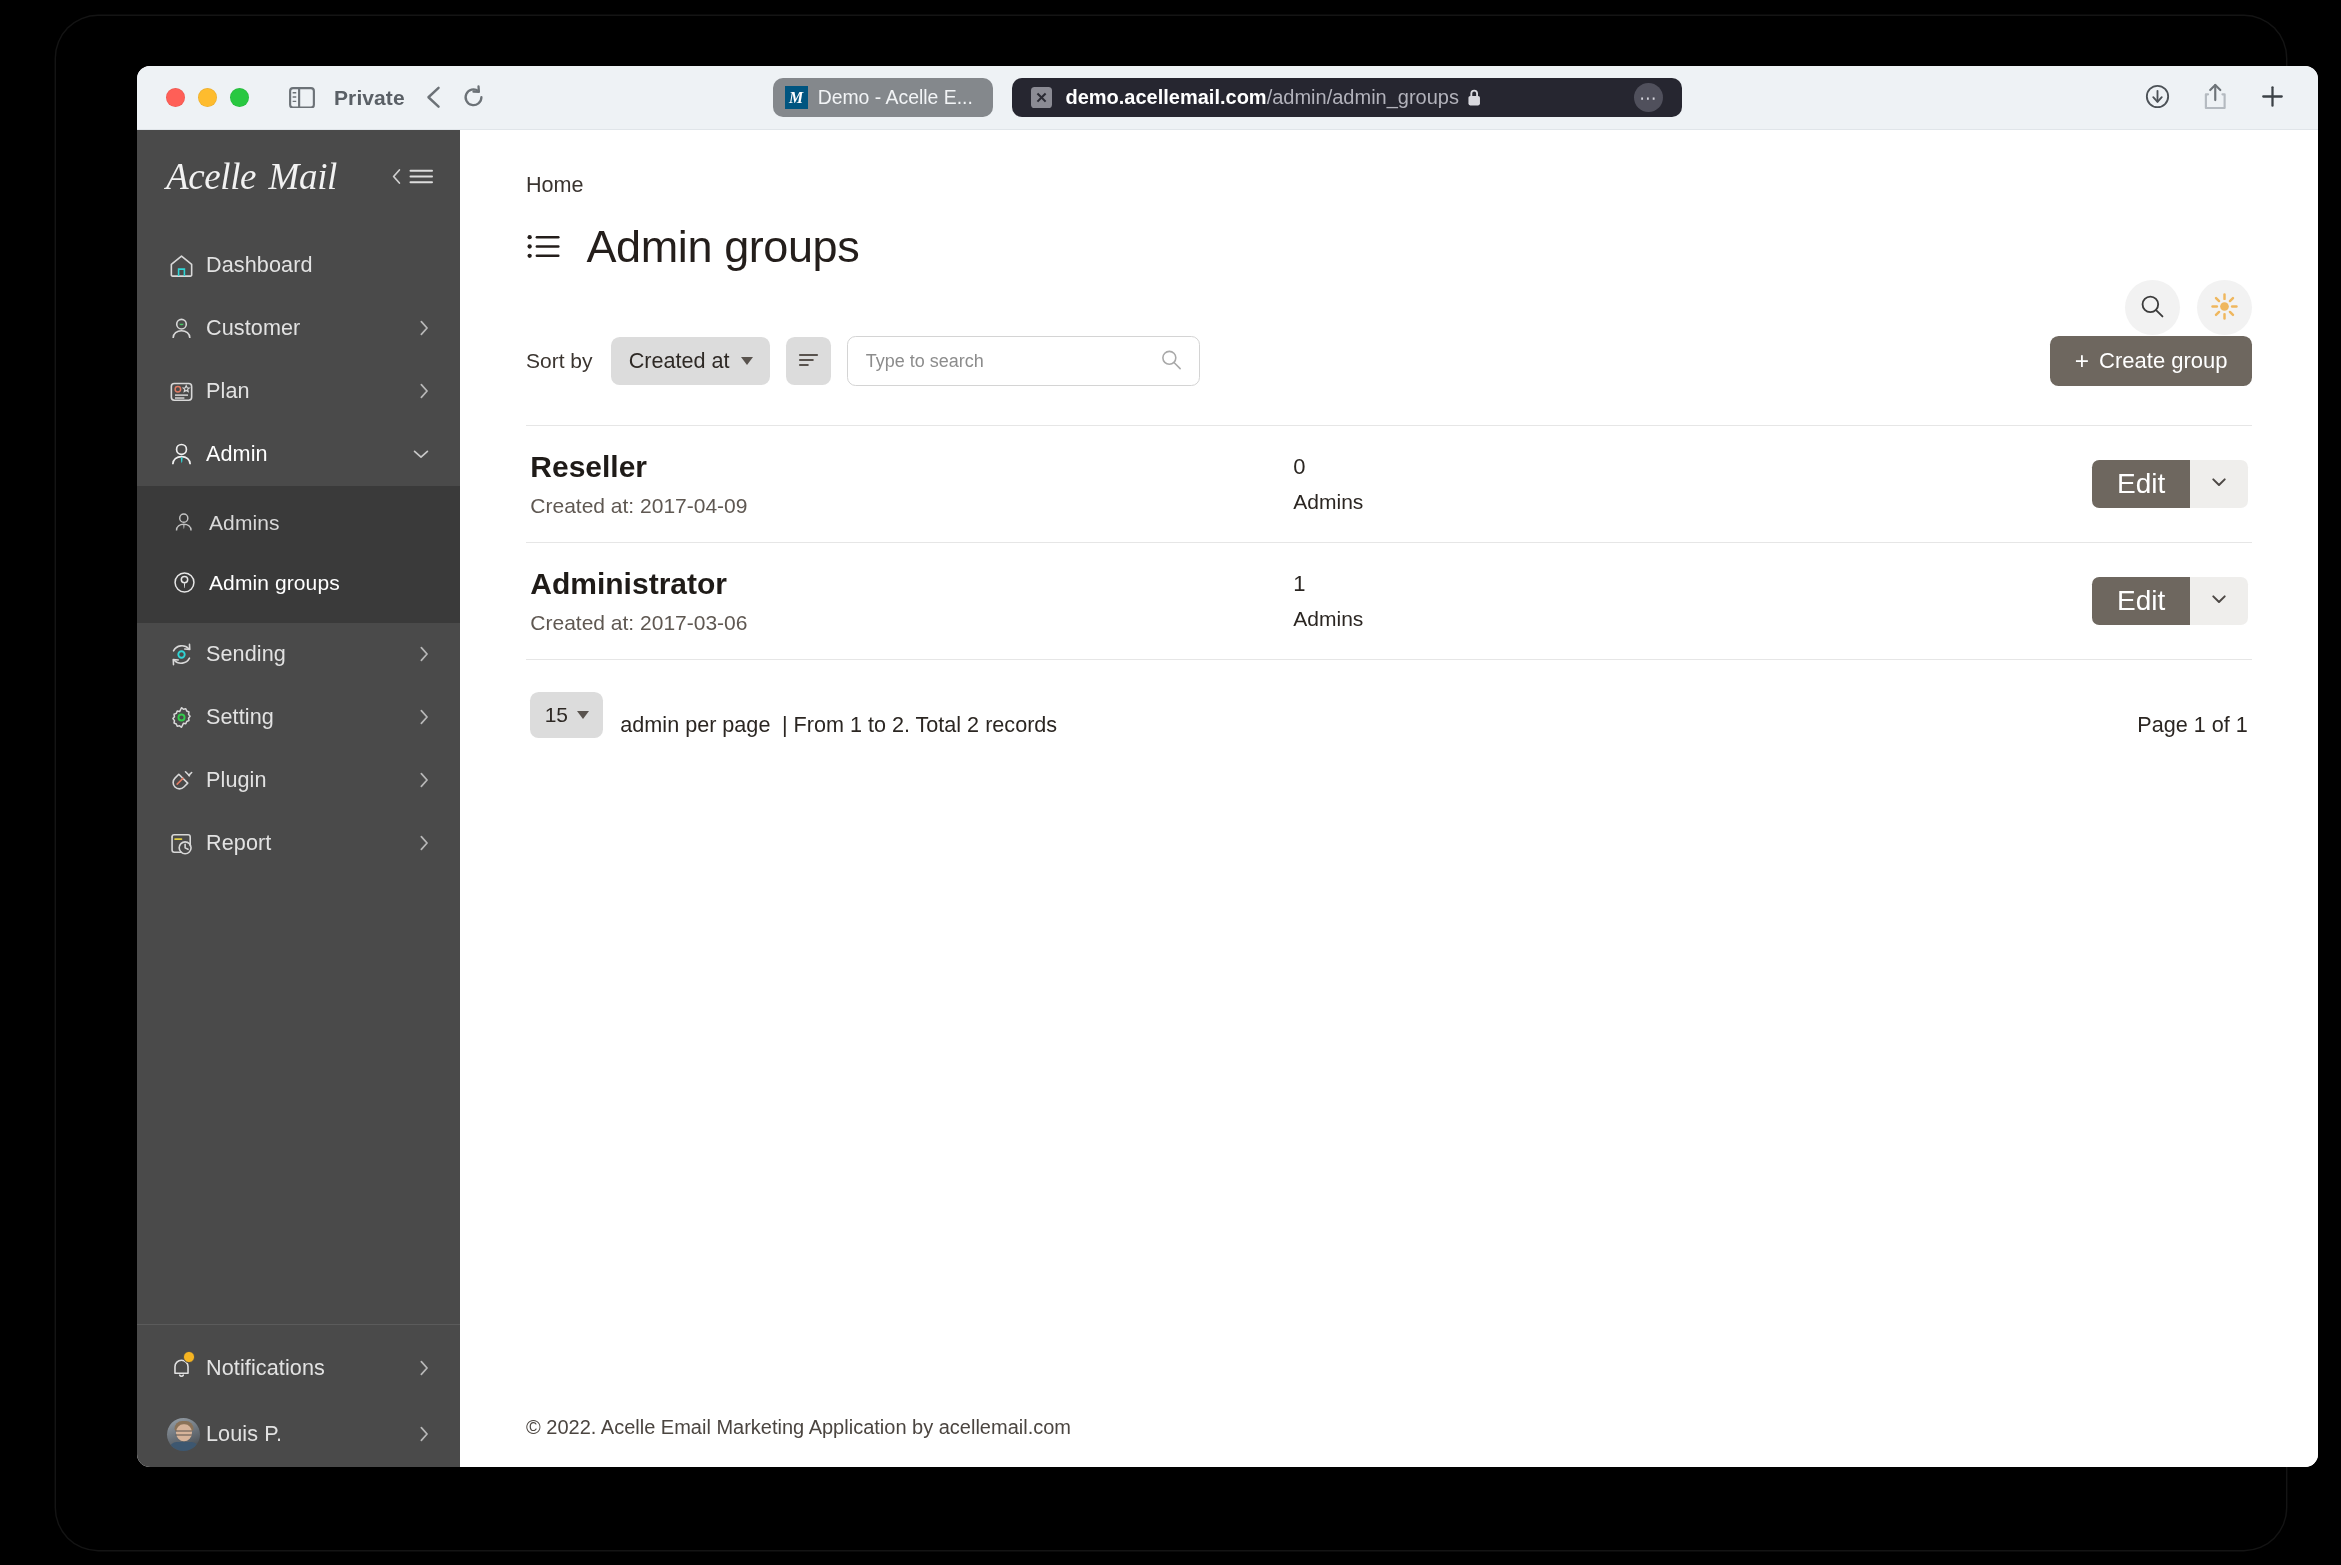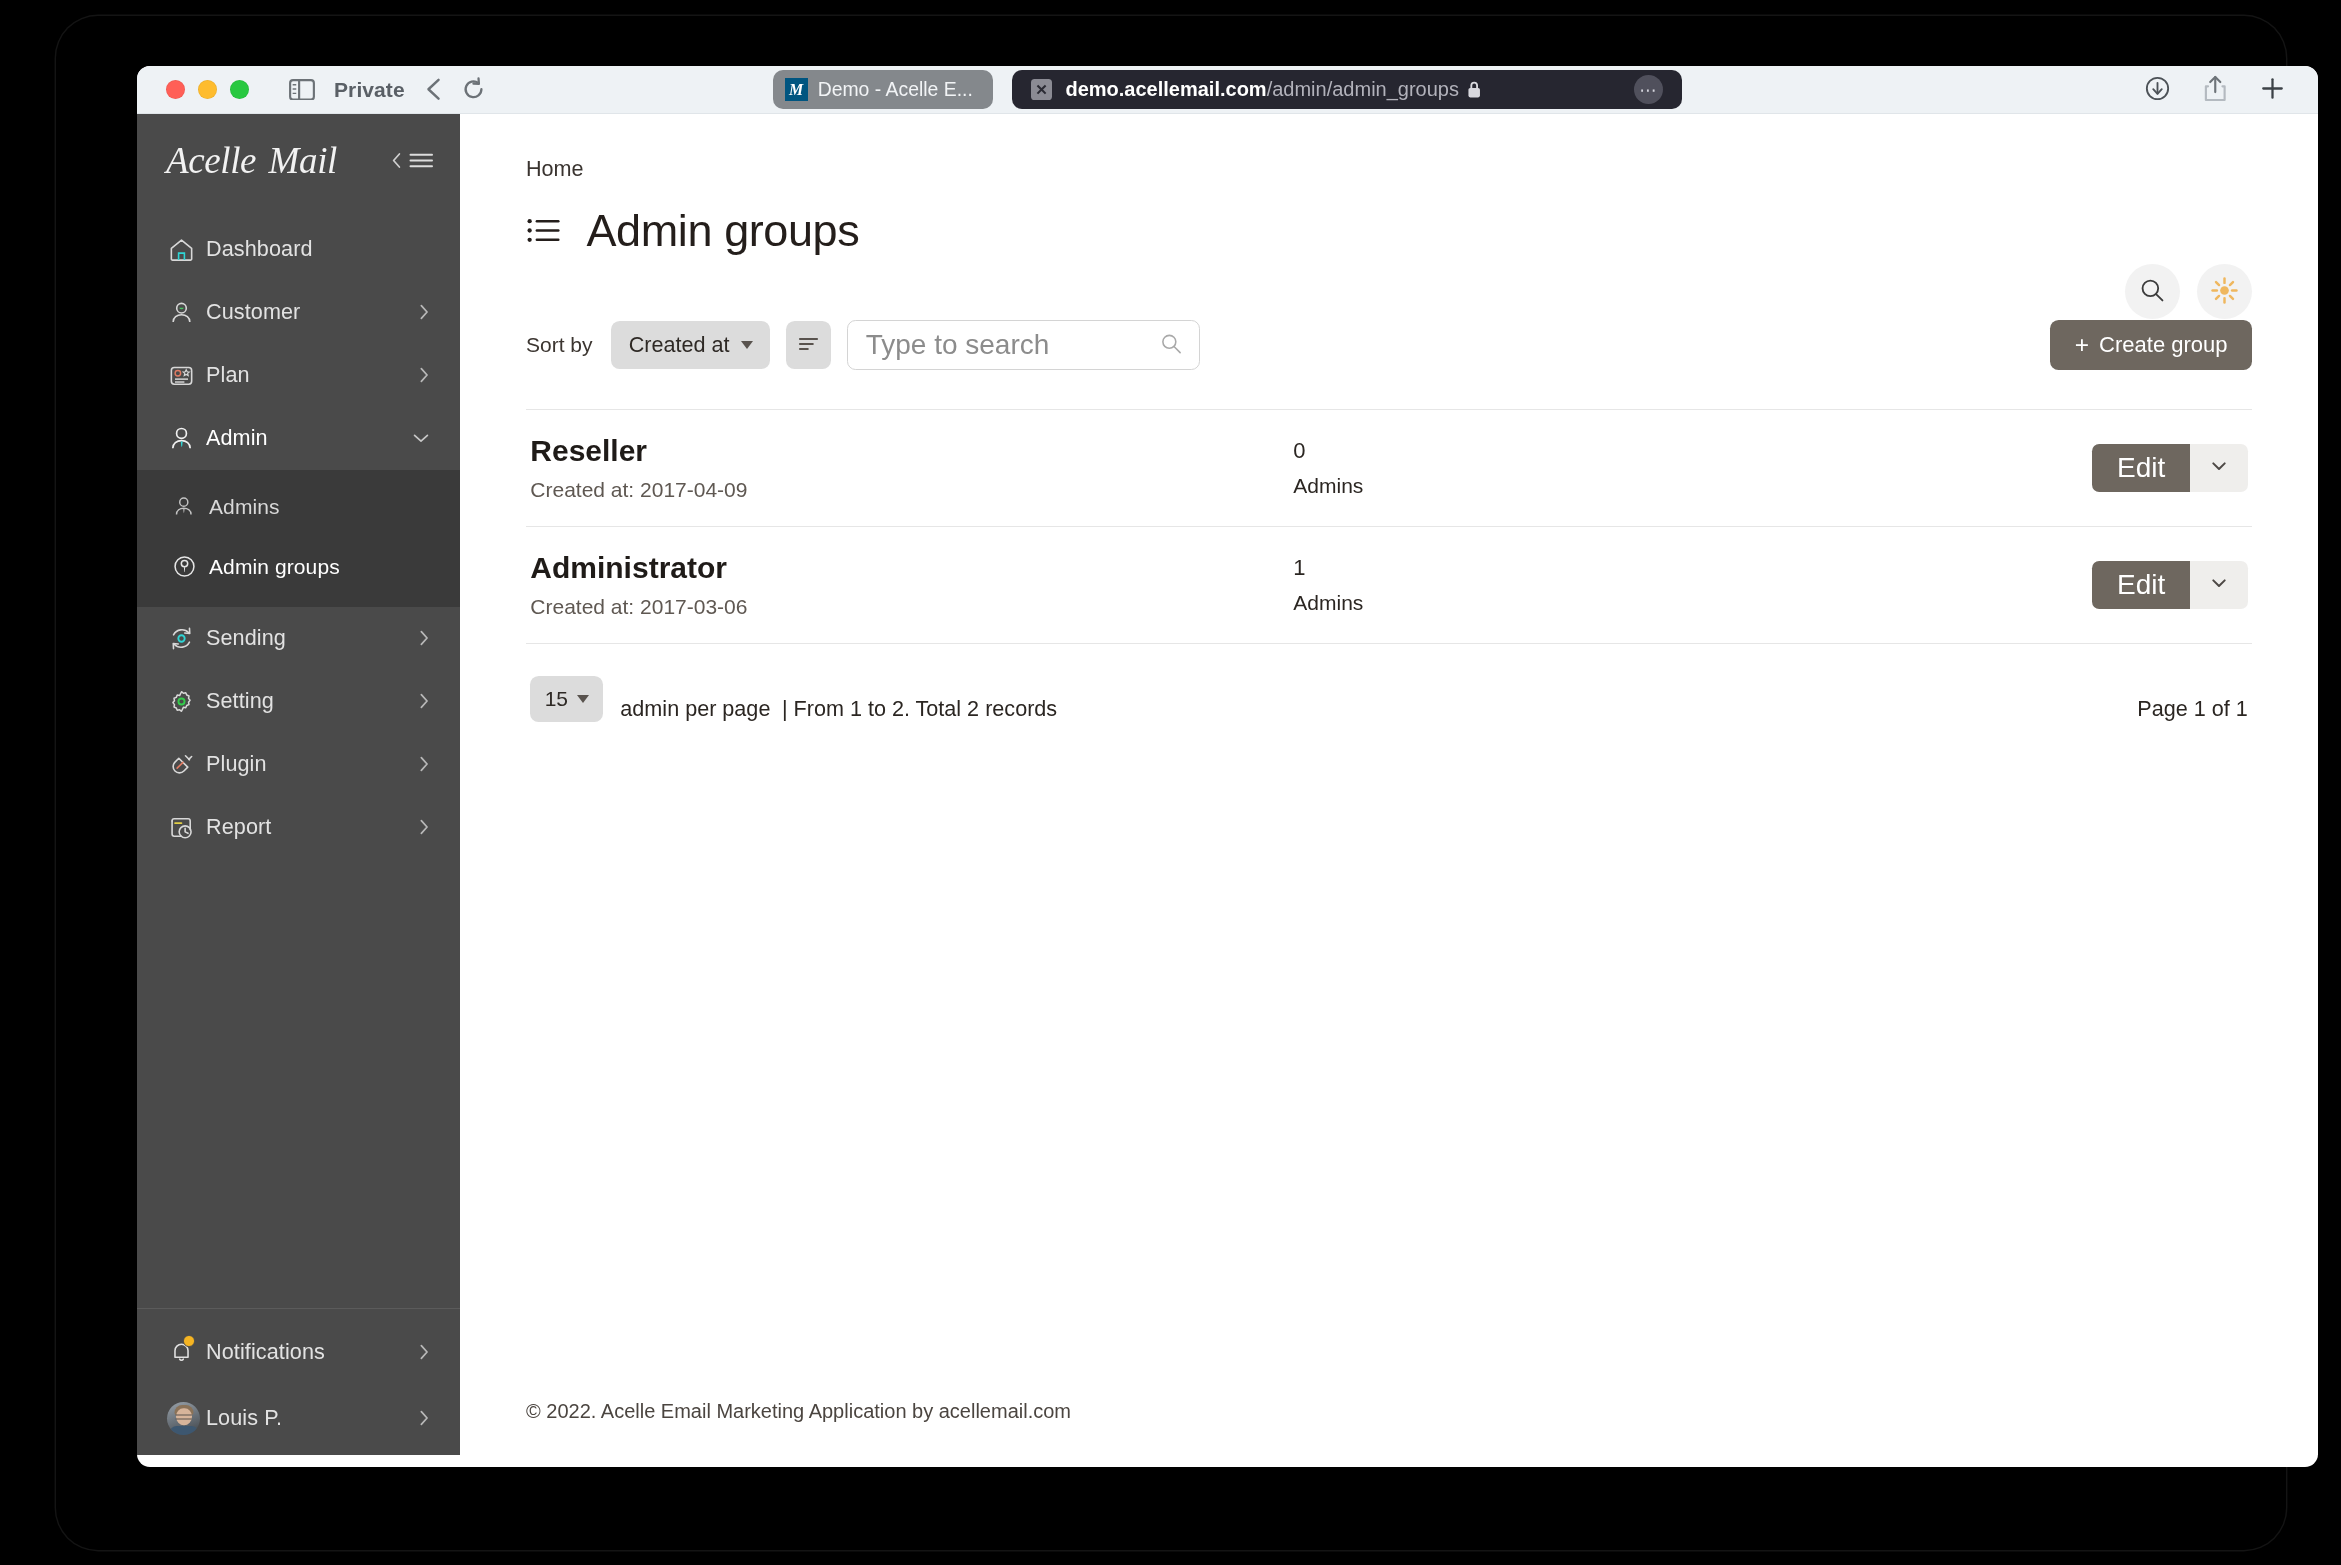--- a/index.html
+++ b/index.html
@@ -24,21 +24,21 @@
     left: 81px; top: 50px;
     width: 2181px; height: 1401px;
     background: #ffffff;
     border-radius: 13px;
     overflow: hidden;
   }
 
   
   .chrome {
     position: relative;
-    height: 48px;
+    height: 64px;
     background: #eef2f5;
     display: flex;
     align-items: center;
     border-bottom: 0.7px solid #e0e5e9;
   }
   .traffic { display: flex; gap: 13px; margin-left: 29px; }
   .dot { width: 19px; height: 19px; border-radius: 50%; }
   .dot.red { background: #ff5f57; box-shadow: inset 0 0 0 0.7px rgba(0,0,0,.07); }
   .dot.yellow { background: #febc2e; box-shadow: inset 0 0 0 0.7px rgba(0,0,0,.07); }
   .dot.green { background: #28c840; box-shadow: inset 0 0 0 0.7px rgba(0,0,0,.07); }
@@ -207,21 +207,21 @@
     display: flex; align-items: center; justify-content: center; cursor: pointer;
   }
   .search-box {
     position: relative; width: 353px; height: 50px;
     border: 1.4px solid #d4d4d4; border-radius: 8.6px; background: #ffffff;
     display: flex; align-items: center;
   }
   .search-box input {
     border: none; outline: none; background: transparent;
     font-family: "Liberation Sans", sans-serif;
-    font-size: 28px; color: #15803d; padding: 0 43px 0 17.3px; width: 100%;
+    font-size: 18px; color: #15803d; padding: 0 43px 0 17.3px; width: 100%;
   }
   .search-box input::placeholder { color: #8c8c8c; }
   .search-box .mag { position: absolute; right: 16px; top: 50%; transform: translateY(-50%); }
 
   .btn-primary {
     margin-left: auto;
     display: flex; align-items: center; gap: 10px;
     background: #6e675f; color: #ffffff;
     border: none; border-radius: 8.6px;
     height: 50px; padding: 0 24.5px;

